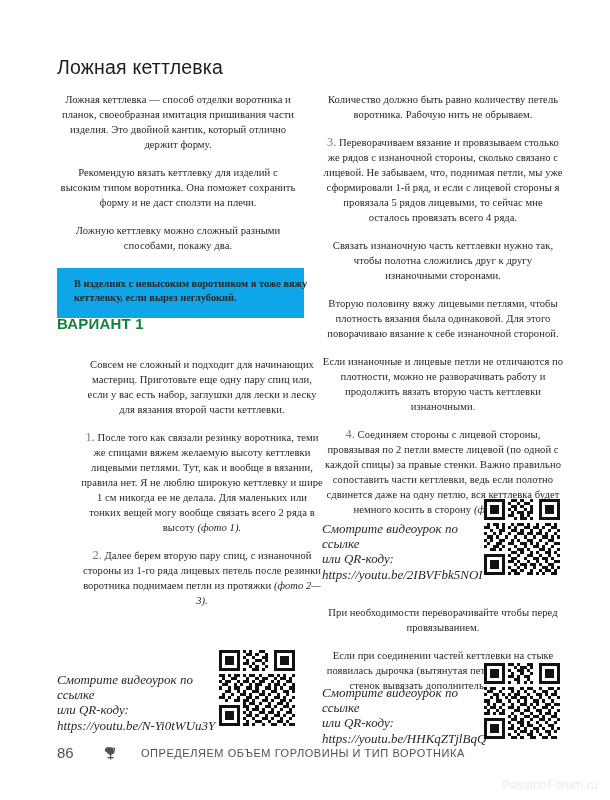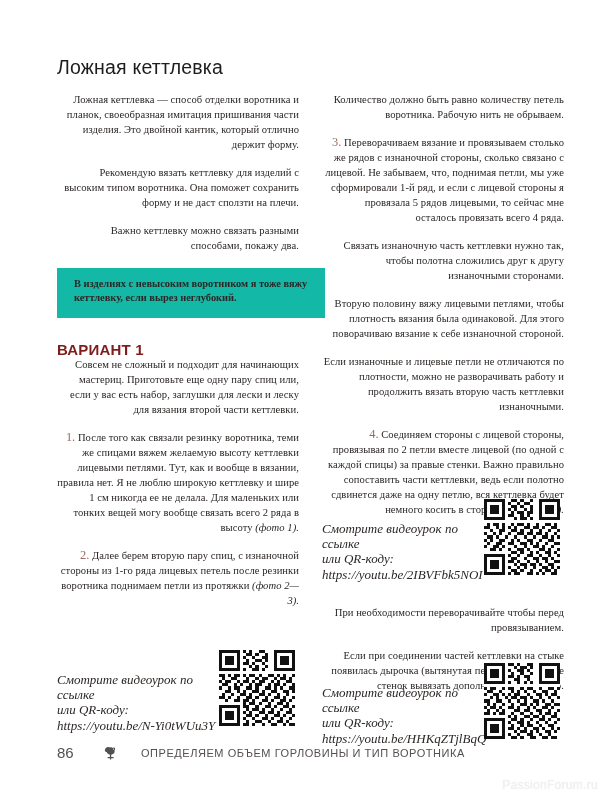--- a/index.html
+++ b/index.html
@@ -42,65 +42,65 @@
     position: absolute;
     top: 92px;
     width: 242px;
   }
   .col-left  { left: 57px; }
   .col-right { left: 322px; }
 
   .para {
     font-size: 10.6px;
     line-height: 15.0px;
-    text-align: right;
+    text-align: center;
     margin: 0 0 13px 0;
     color: #2b2725;
     letter-spacing: 0.05px;
   }
   .para:last-child { margin-bottom: 0; }
 
   .para .num {
     color: #9c6b63;
     font-size: 12.4px;
     font-weight: 400;
     letter-spacing: 0;
   }
   .para .ital { font-style: italic; }
 
   
   .callout {
     position: absolute;
     left: 57px;
     top: 268px;
-    width: 268px;
+    width: 247px;
     height: 50px;
-    background: #14b8a6;
+    background: #0ea5e9;
   }
   .callout-text {
     position: absolute;
     left: 17px;
     top: 9px;
     width: 236px;
     font-size: 10.4px;
     line-height: 14.4px;
     font-weight: bold;
     color: #2b2725;
   }
 
   
   .section-heading {
     position: absolute;
     left: 57px;
-    top: 341px;
+    top: 315px;
     font-family: "Liberation Sans", sans-serif;
     font-weight: bold;
     font-size: 15px;
     letter-spacing: 0.2px;
-    color: #7f1d1d;
+    color: #15803d;
   }
 
   
   .video-block {
     position: absolute;
     width: 242px;
   }
   .video-text {
     position: absolute;
     left: 0;
@@ -174,30 +174,30 @@
 </head>
 <body>
 
 <div class="page">
 
   <div class="page-title">Ложная кеттлевка</div>
 
   <div class="col col-left">
     <p class="para">Ложная кеттлевка — способ отделки воротника и планок, своеобразная имитация пришивания части изделия. Это двойной кантик, который отлично держит форму.</p>
     <p class="para">Рекомендую вязать кеттлевку для изделий с высоким типом воротника. Она поможет сохранить форму и не даст сползти на плечи.</p>
-    <p class="para">Важно кеттлевку можно связать разными способами, покажу два.</p>
+    <p class="para">Ложную кеттлевку можно сложный разными способами, покажу два.</p>
   </div>
 
   <div class="callout">
     <div class="callout-text">В изделиях с невысоким воротником я тоже вяжу кеттлевку, если вырез неглубокий.</div>
   </div>
 
   <div class="section-heading">ВАРИАНТ 1</div>
 
-  <div class="col col-left" style="top:357px;">
+  <div class="col col-left" style="top:357px;margin-left:24px;">
     <p class="para">Совсем не сложный и подходит для начинающих мастериц. Приготовьте еще одну пару спиц или, если у вас есть набор, заглушки для лески и леску для вязания второй части кеттлевки.</p>
 
     <p class="para">
       <span class="num">1.</span><span> После того как связали резинку воротника, теми же спицами вяжем желаемую высоту кеттлевки лицевыми петлями. Тут, как и вообще в вязании, правила нет. Я не люблю широкую кеттлевку и шире 1 см никогда ее не делала. Для маленьких или тонких вещей могу вообще связать всего 2 ряда в высоту </span><span class="ital">(фото 1).</span>
     </p>
 
 
     <p class="para">
       <span class="num">2.</span><span> Далее берем вторую пару спиц, с изнаночной стороны из 1-го ряда лицевых петель после резинки воротника поднимаем петли из протяжки </span><span class="ital">(фото 2—3).</span>
     </p>

